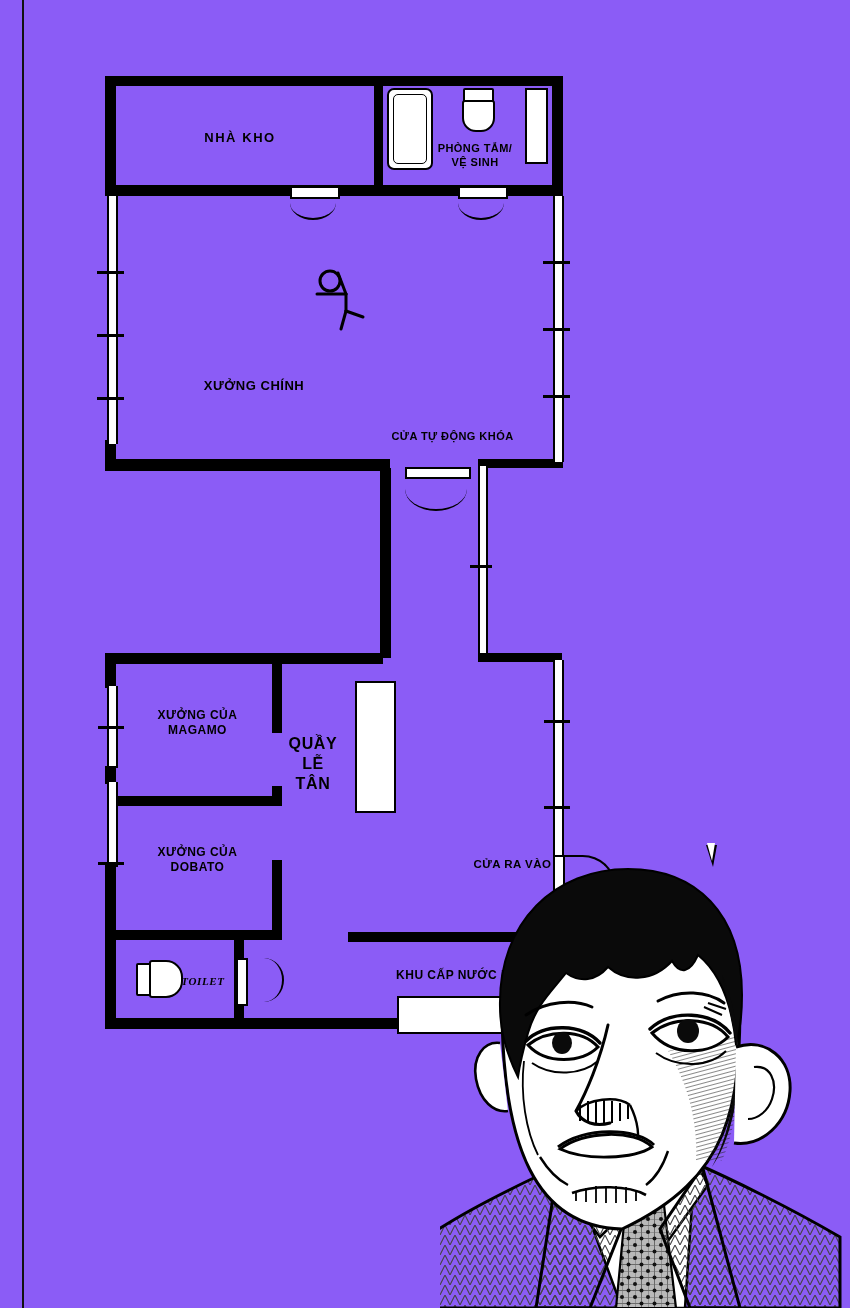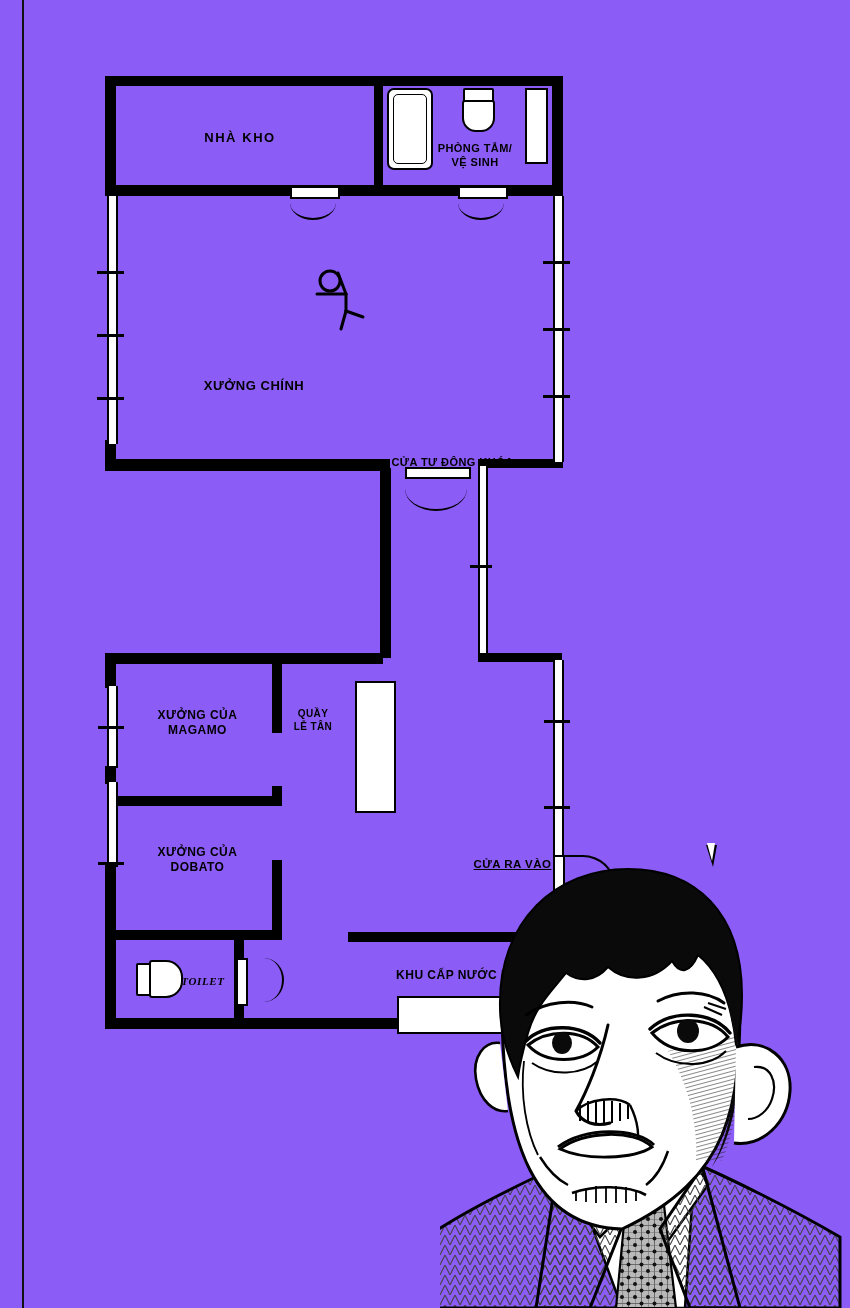--- a/index.html
+++ b/index.html
@@ -97,21 +97,21 @@
     <svg style="position:absolute;left:305px;top:265px;" width="80" height="75" viewBox="0 0 80 75">
       <circle cx="25" cy="16" r="10" fill="none" stroke="#000" stroke-width="3"></circle>
       <line x1="33" y1="8" x2="41" y2="29" stroke="#000" stroke-width="3" stroke-linecap="round"></line>
       <line x1="12" y1="29" x2="41" y2="29" stroke="#000" stroke-width="3" stroke-linecap="round"></line>
       <line x1="41" y1="29" x2="41" y2="46" stroke="#000" stroke-width="3" stroke-linecap="round"></line>
       <line x1="41" y1="46" x2="58" y2="52" stroke="#000" stroke-width="3" stroke-linecap="round"></line>
       <line x1="41" y1="46" x2="36" y2="64" stroke="#000" stroke-width="3" stroke-linecap="round"></line>
     </svg>
 
     <div class="lbl" style="left:189px;top:378px;width:130px;font-size:13px;">XƯỞNG CHÍNH</div>
-    <div class="lbl" style="left:380px;top:430px;width:145px;font-size:11px;margin-top:26px;">CỬA TỰ ĐỘNG KHÓA</div>
+    <div class="lbl" style="left:380px;top:430px;width:145px;font-size:11px;">CỬA TỰ ĐỘNG KHÓA</div>
   </div>
 
   <div>
     <div class="wall" style="left:380px;top:468px;width:11px;height:190px;"></div>
     <div class="win" style="left:478px;top:466px;width:6px;height:192px;"></div>
     <div class="tick" style="left:470px;top:565px;width:22px;height:2.5px;"></div>
 
     <div class="door-leaf" style="left:405px;top:467px;width:62px;height:8px;"></div>
     <div class="swing" style="left:405px;top:467px;width:62px;height:42px;border-top:none;border-left:none;border-right:none;border-radius:0 0 50% 50%;"></div>
   </div>
@@ -143,25 +143,25 @@
     <div class="wall" style="left:116px;top:930px;width:166px;height:10px;"></div>
 
     <div class="wall" style="left:234px;top:940px;width:10px;height:80px;"></div>
 
     <div class="wall" style="left:348px;top:932px;width:215px;height:10px;"></div>
 
     <div class="lbl" style="left:140px;top:708px;width:115px;font-size:12px;">XƯỞNG CỦA
 MAGAMO</div>
     <div class="lbl" style="left:140px;top:845px;width:115px;font-size:12px;">XƯỞNG CỦA
 DOBATO</div>
-    <div class="lbl" style="left:283px;top:708px;width:60px;font-size:10px;">QUẦY
+    <div class="lbl" style="left:283px;top:734px;width:60px;font-size:16px;">QUẦY
 LỄ TÂN</div>
     <div class="lbl it" style="left:178px;top:975px;width:50px;">TOILET</div>
     <div class="lbl" style="left:390px;top:968px;width:155px;font-size:12px;">KHU CẤP NƯỚC NÓNG</div>
-    <div class="lbl" style="left:465px;top:857px;width:95px;font-size:11.5px;text-decoration:underline;">CỬA RA VÀO</div>
+    <div class="lbl" style="left:465px;top:857px;width:95px;font-size:11.5px;">CỬA RA VÀO</div>
 
     <div class="thinbox" style="left:355px;top:681px;width:37px;height:128px;"></div>
 
     <div class="thinbox" style="left:397px;top:996px;width:140px;height:34px;"></div>
 
     <div>
       <div class="thinbox" style="left:136px;top:963px;width:11px;height:29px;border-radius:2px;"></div>
       <div class="thinbox" style="left:149px;top:960px;width:30px;height:34px;border-radius:3px 17px 17px 3px;"></div>
     </div>
 

